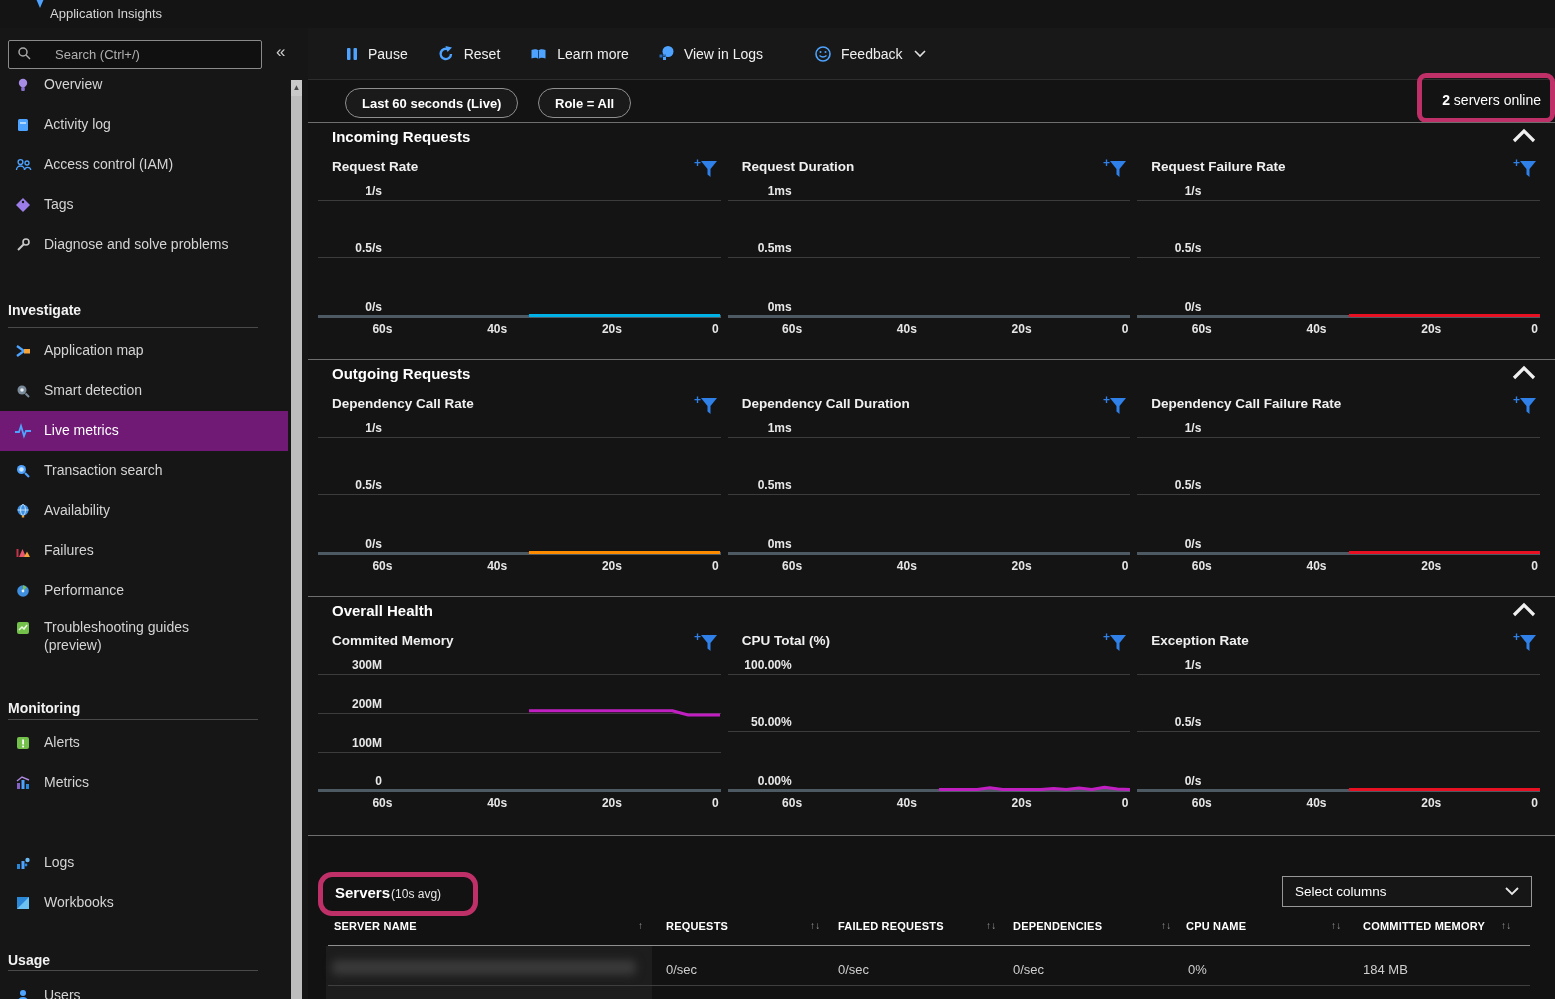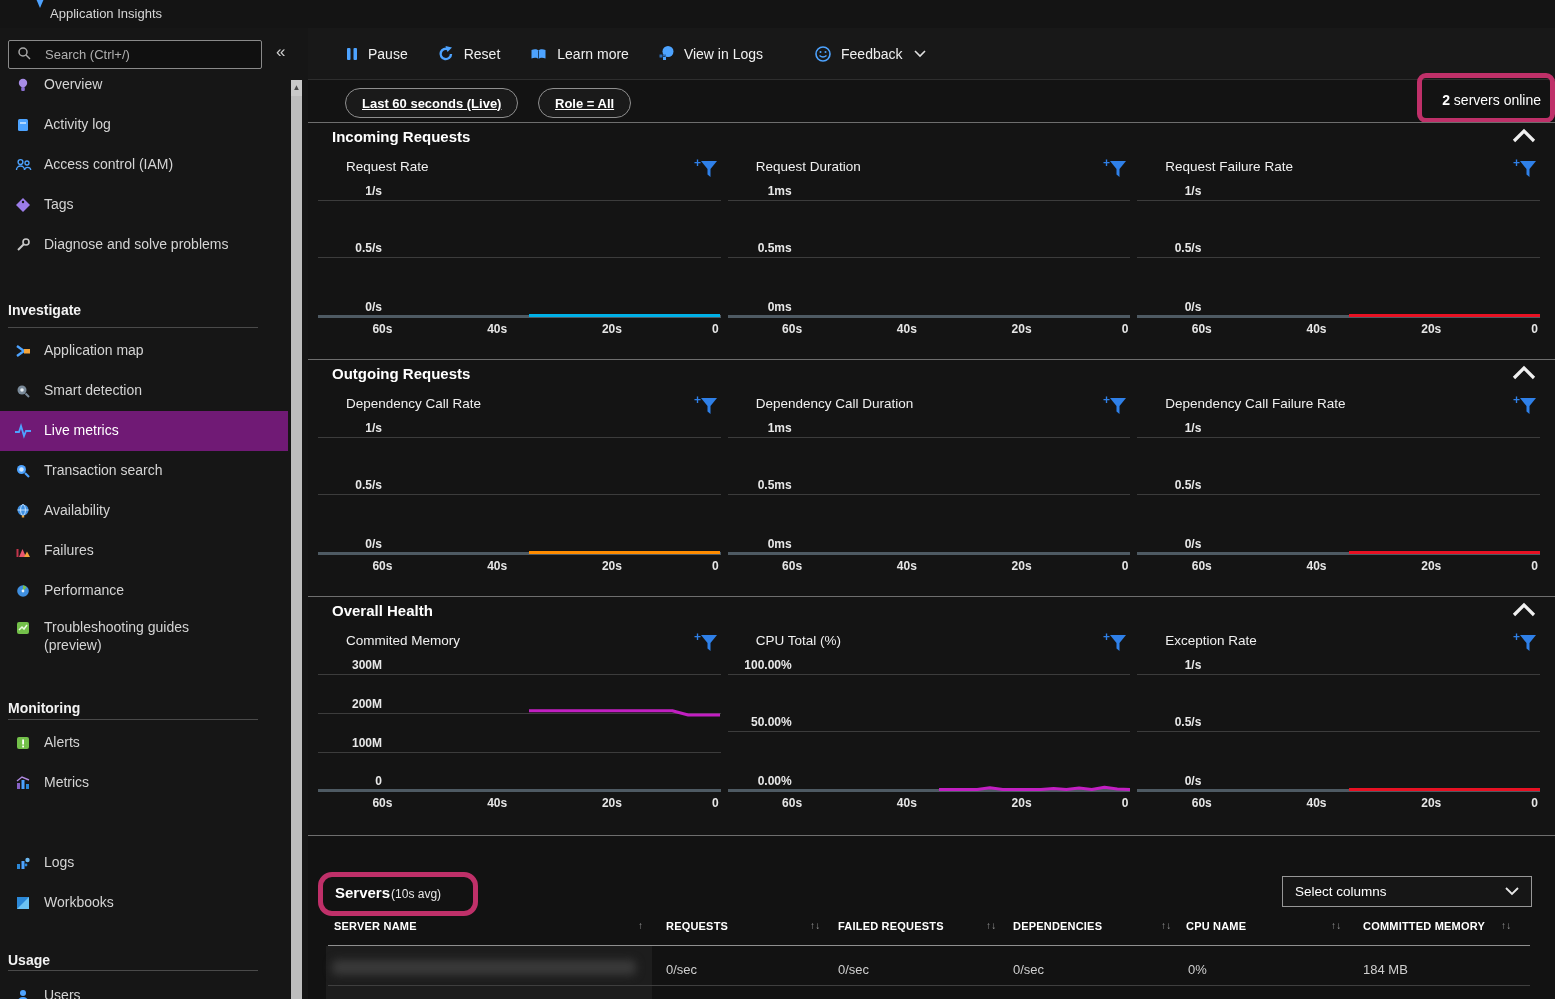--- a/index.html
+++ b/index.html
@@ -7,21 +7,21 @@
   #app { position:relative; width:1555px; height:999px; background:#0c0c0c; overflow:hidden; color:#ddd; }
 
   
   .top-header { position:absolute; left:0; top:0; width:1555px; height:28px; background:#141414; }
   .app-icon { position:absolute; left:33px; top:-6px; }
   .app-title { position:absolute; left:50px; top:6px; font-size:13px; color:#d6d6d6; }
   .header-line { position:absolute; left:207px; top:28px; right:0; height:1px; background:#5a5a5a; }
 
   
   .sidebar { position:absolute; left:0; top:28px; width:308px; height:971px; background:#161616; overflow:hidden; }
-  .search-box { position:absolute; left:8px; top:12px; width:254px; height:29px; border:1px solid #8a8a8a; border-radius:2px; background:#101010; display:flex; align-items:center; padding-left:8px; gap:14px; }
+  .search-box { position:absolute; left:8px; top:12px; width:254px; height:29px; border:1px solid #8a8a8a; border-radius:2px; background:#101010; display:flex; align-items:center; padding-left:8px; gap:24px; }
   .search-box input { background:transparent; border:none; outline:none; color:#c8c8c8; font-size:13px; font-family:"Liberation Sans",sans-serif; width:200px; }
   .search-box input::placeholder { color:#b0b0b0; }
   .collapse-btn { position:absolute; left:276px; top:14px; font-size:17px; color:#cfcfcf; cursor:pointer; }
 
   .nav-item { position:absolute; left:0; width:288px; height:40px; display:flex; align-items:center; padding-left:14px; gap:12px; cursor:pointer; }
   .nav-item.selected { background:#701a75; }
   .nav-item .nico { width:18px; height:18px; flex:0 0 18px; display:flex; align-items:center; justify-content:center; }
   .nav-item .nlabel { font-size:14px; color:#d4d4d4; line-height:1.25; width:190px; }
   .nav-item.selected .nlabel { color:#fff; }
   .nav-item.tall { height:62px; align-items:flex-start; padding-top:8px; }
@@ -33,33 +33,33 @@
 
   
   .main { position:absolute; left:308px; top:28px; width:1247px; height:971px; background:#101010; }
 
   .toolbar { position:absolute; left:0; top:0; width:100%; height:52px; background:#181818; display:flex; align-items:center; padding-left:37px; gap:29px; border-bottom:1px solid #2e2e2e; }
   .tbtn { display:flex; align-items:center; gap:9px; color:#f0f0f0; font-size:14px; cursor:pointer; white-space:nowrap; }
   .tbtn svg { display:block; }
   .chev-small { margin-left:2px; }
 
   .filter-row { position:absolute; left:0; top:52px; width:100%; height:42px; background:#131313; }
-  .pill { position:absolute; top:8px; height:30px; border:1px solid #8f8f8f; border-radius:15px; background:#1a1a1a; color:#fff; font-size:13px; font-weight:bold; display:flex; align-items:center; padding:0 16px; cursor:pointer; white-space:nowrap;text-decoration:underline; }
+  .pill { position:absolute; top:8px; height:30px; border:1px solid #8f8f8f; border-radius:15px; background:#1a1a1a; color:#fff; font-size:13px; font-weight:bold; display:flex; align-items:center; padding:0 16px; cursor:pointer; white-space:nowrap; }
   .servers-online { position:absolute; top:64px; right:14px; font-size:14px; color:#fff; }
   .servers-online b { font-weight:bold; }
   .ring { position:absolute; border-style:solid; border-width:5px; border-radius:9px; pointer-events:none; }
   .ring-online { top:45px; left:1109px; width:138px; height:50px; }
 
   
   .section { position:absolute; left:0; width:100%; border-top:1px solid #6e6e6e; background:#141414; }
   .sec-title { position:absolute; left:24px; top:5px; font-size:15px; font-weight:bold; color:#fff; }
   .collapse-chevron { position:absolute; right:17px; top:3px; cursor:pointer; }
   .panels { position:absolute; left:10px; right:15px; top:34px; display:grid; grid-template-columns:1fr 1fr 1fr; gap:7px; }
   .panel { position:relative; height:198px; }
-  .ptitle { position:absolute; left:28px; top:2px; font-size:13.5px; font-weight:400; color:#f0f0f0;text-align:right; }
+  .ptitle { position:absolute; left:14px; top:2px; font-size:13.5px; font-weight:700; color:#f0f0f0;text-align:right; }
   .funnel { position:absolute; right:2px; top:0; cursor:pointer; }
   .plot { position:absolute; left:0; right:0; top:43px; height:117px; }
   .ylab { position:absolute; left:0; width:64px; text-align:right; font-size:12px; font-weight:600; color:#e8e8e8; }
   .gl { position:absolute; left:0; right:0; height:1px; background:#3c3c3c; }
   .axis { position:absolute; left:0; right:0; bottom:-1px; height:3px; background:#4e5a63; }
   .dline { position:absolute; right:0; width:47.5%; top:0; bottom:0; }
   .ticks { position:absolute; left:0; right:0; top:165px; height:18px; font-size:12px; font-weight:600; color:#e6e6e6; }
   .ticks span { position:absolute; transform:translateX(-50%); }
   .ticks .zero { right:2px; left:auto; transform:none; }
 

